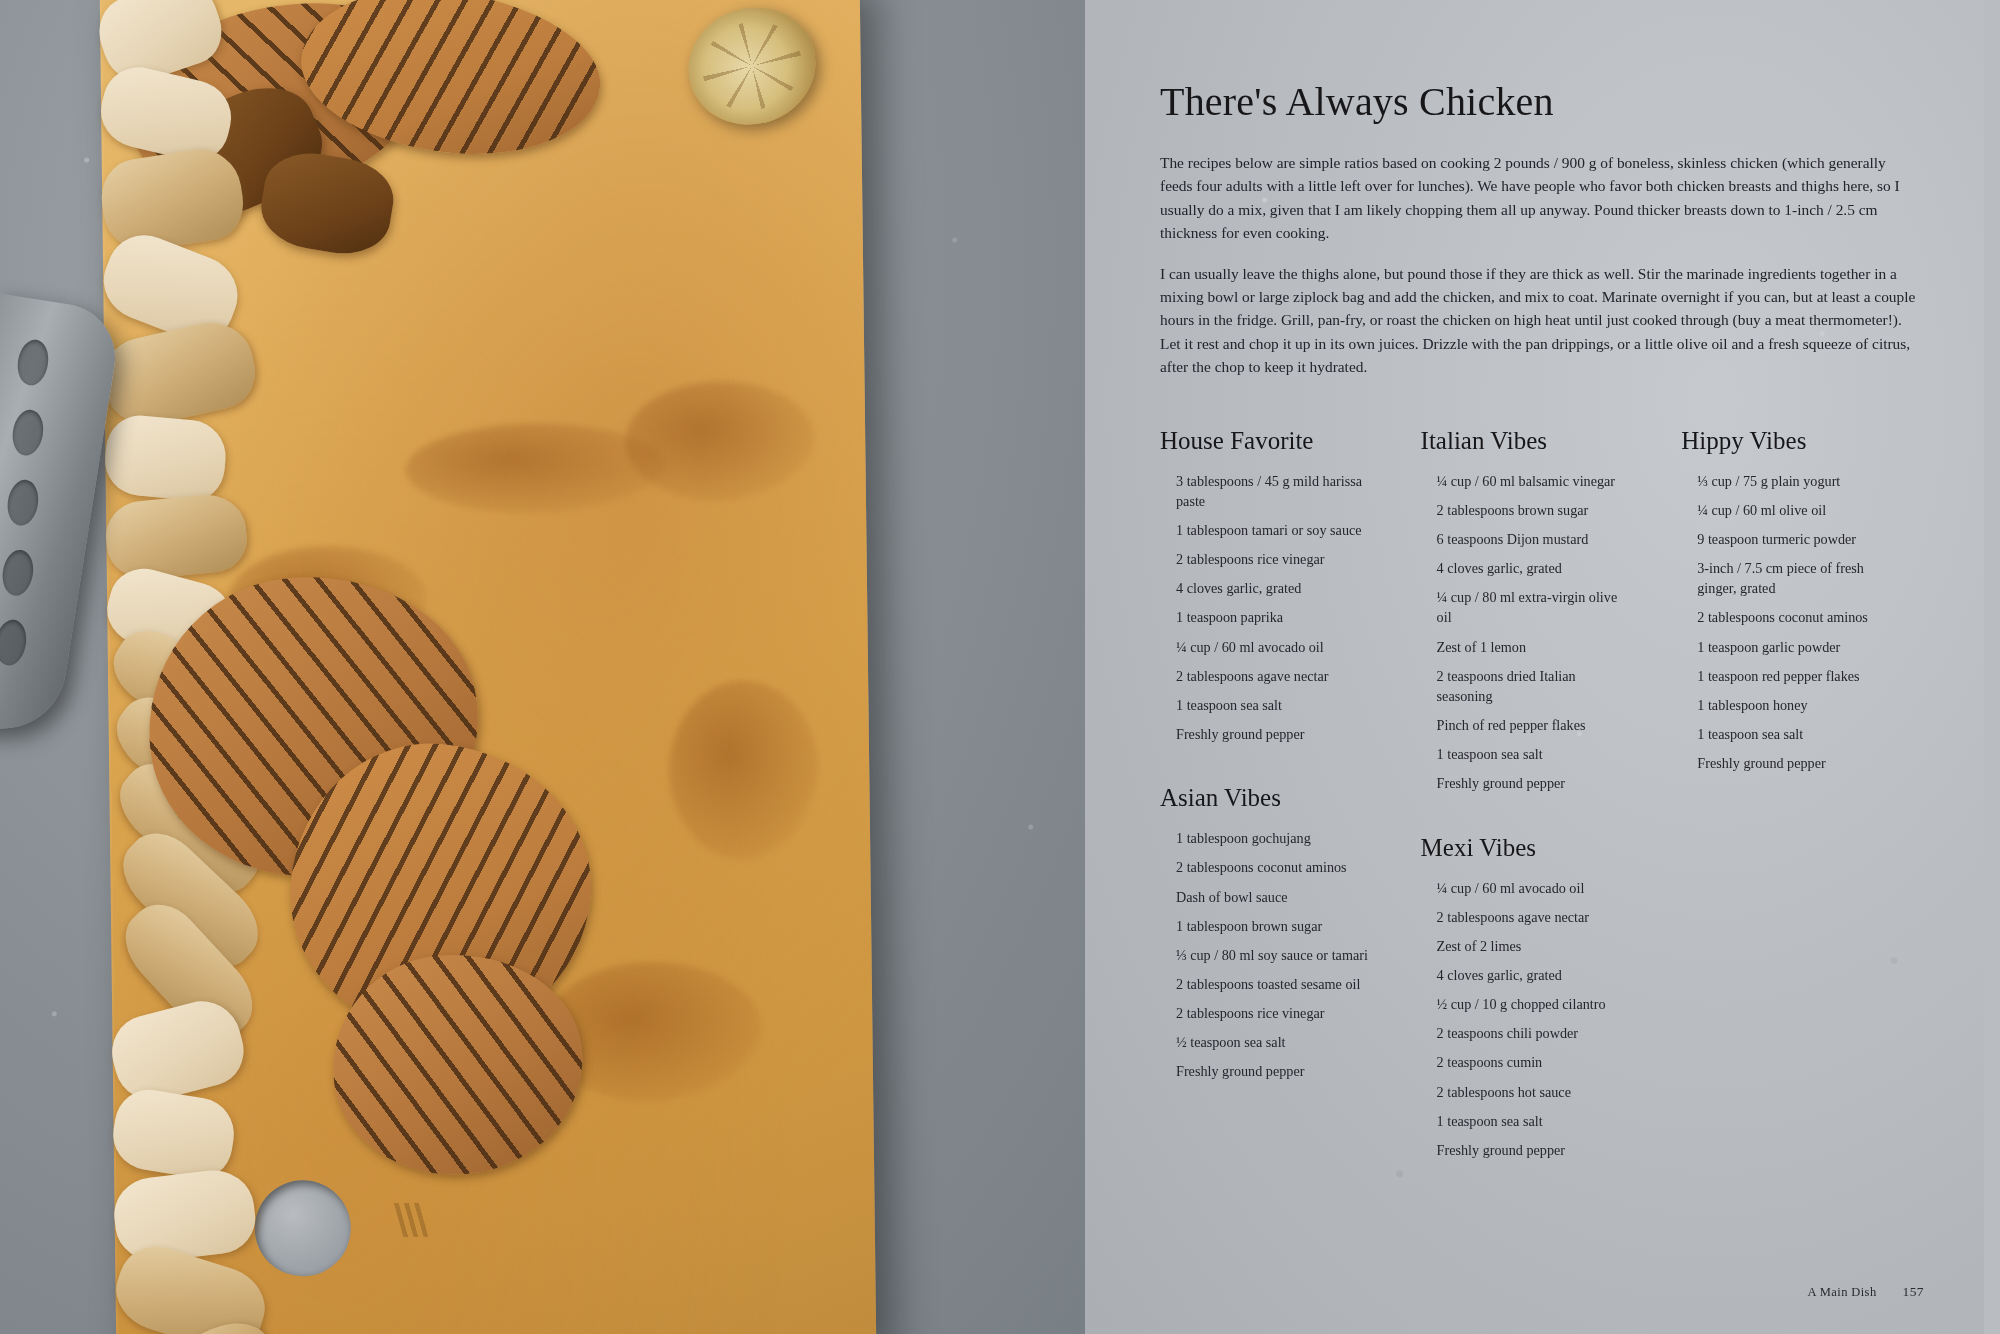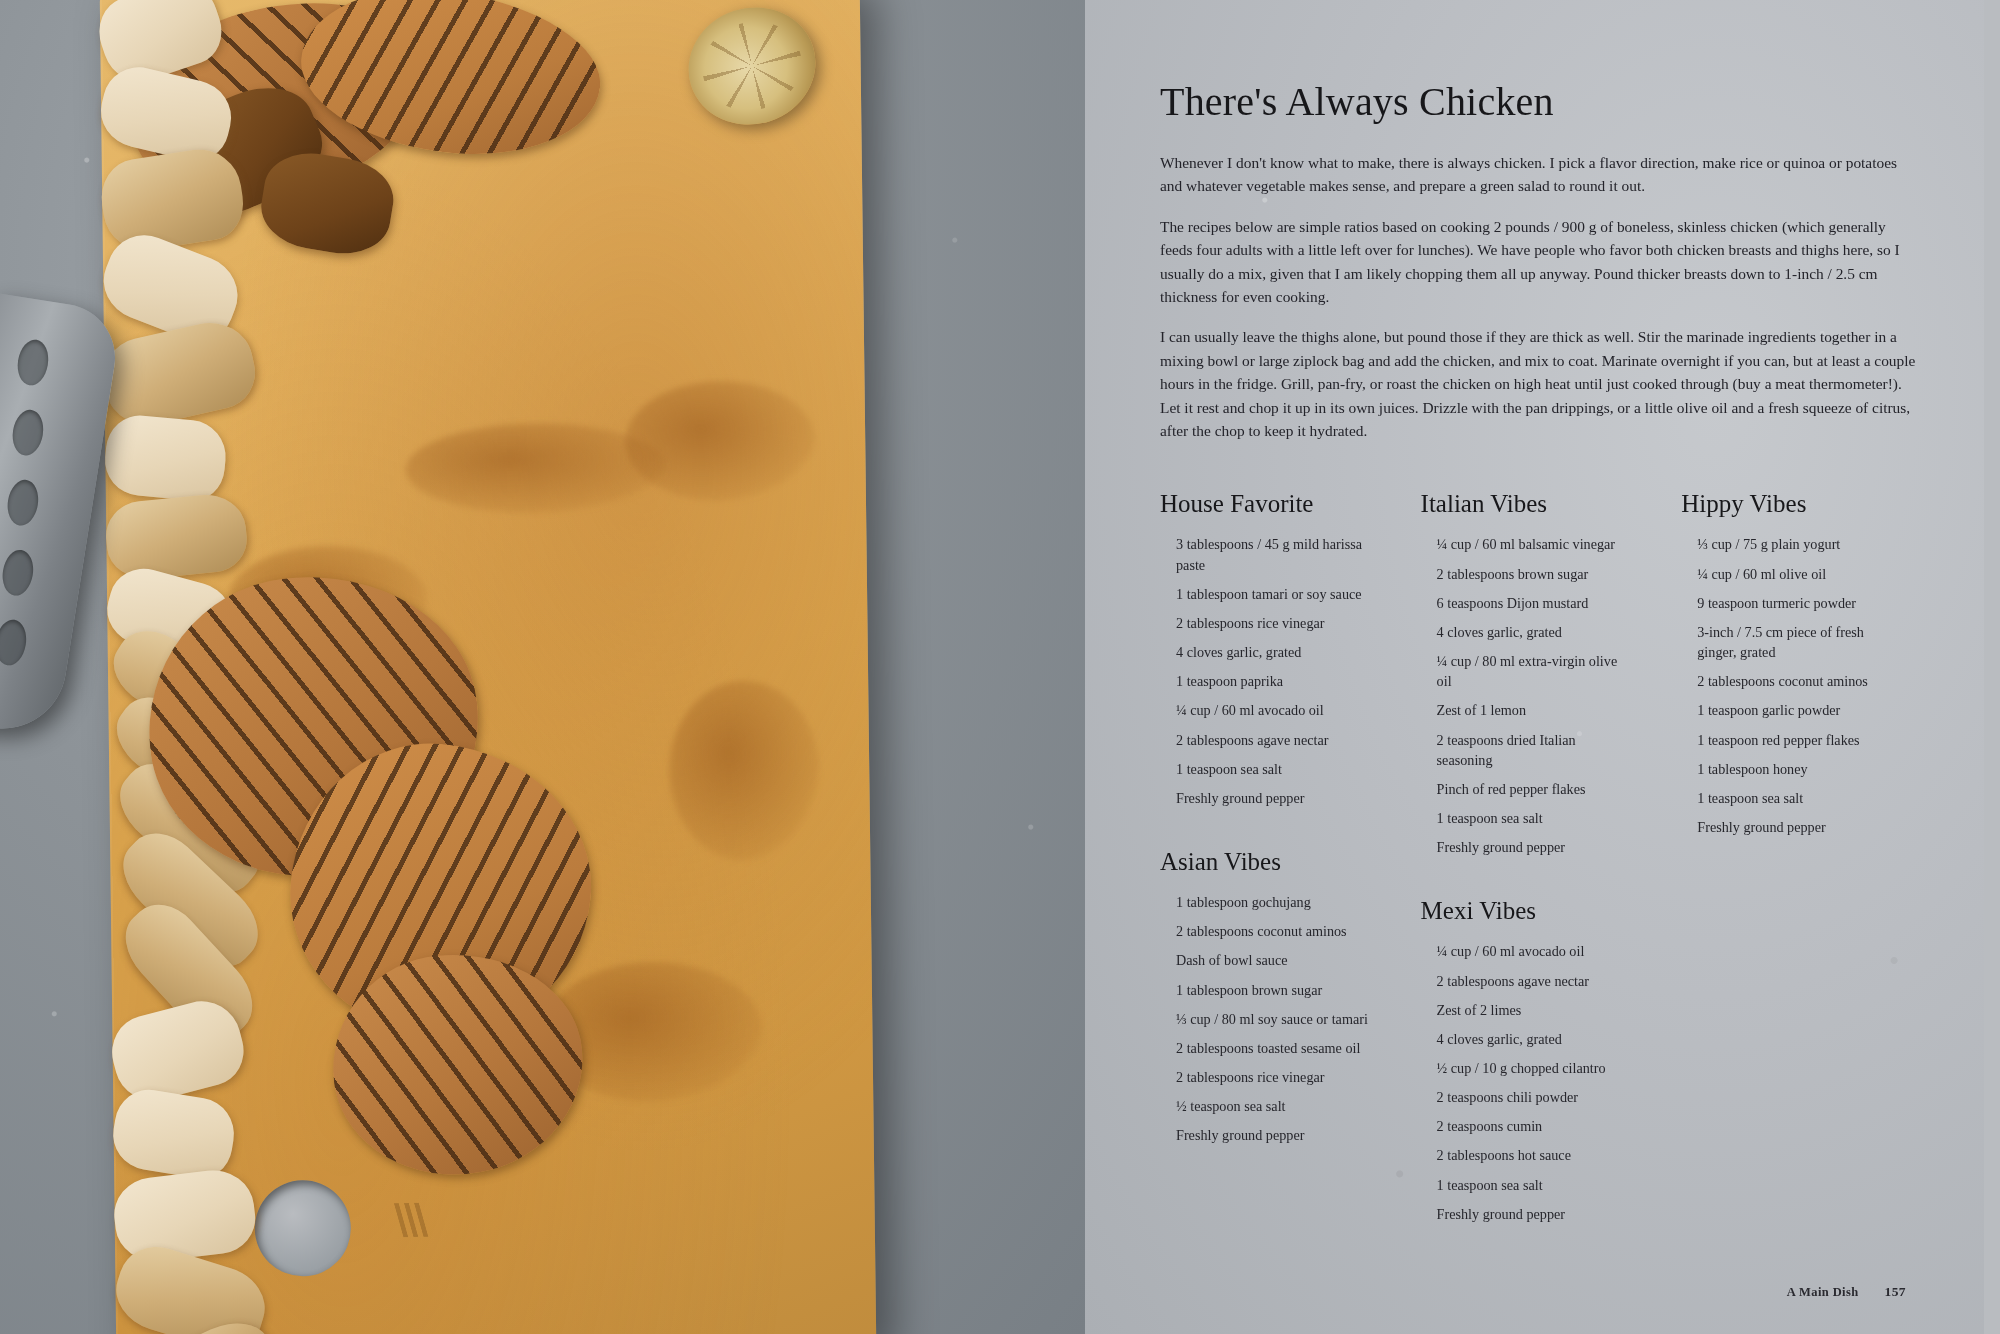--- a/index.html
+++ b/index.html
@@ -220,25 +220,24 @@
     margin: 16px; padding: 0;
   }
   ul.ing li {
     font-size: 14.2px;
     line-height: 1.42;
     margin-bottom: 9px;
     color: #26262c;
   }
   .footer {
     position: absolute;
-    right: 78px; bottom: 34px;
+    right: 60px; bottom: 34px;
     font-size: 12.5px;
     letter-spacing: .4px;
     color: #2a2a30;
-    font-weight: bold;
   }
   .footer .pg { margin-left: 26px; font-size: 13.5px; }
   .footer-row { display: flex; align-items: baseline; }
 </style>
 </head>
 <body>
 
 <div class="page">
 
   <div class="photo-page">
@@ -299,21 +298,20 @@
   </div>
 
   <div class="gutter"></div>
 
   <div class="text-page">
     <div class="speckle"></div>
 
     <div class="content">
       <h1 class="title">There's Always Chicken</h1>
 
-      <p class="intro">Whenever I don't know what to make, there is always chicken. I pick a flavor direction, make rice or quinoa or potatoes and whatever vegetable makes sense, and prepare a green salad to round it out.</p>
       <p class="intro">The recipes below are simple ratios based on cooking 2 pounds / 900 g of boneless, skinless chicken (which generally feeds four adults with a little left over for lunches). We have people who favor both chicken breasts and thighs here, so I usually do a mix, given that I am likely chopping them all up anyway. Pound thicker breasts down to 1-inch / 2.5 cm thickness for even cooking.</p>
       <p class="intro">I can usually leave the thighs alone, but pound those if they are thick as well. Stir the marinade ingredients together in a mixing bowl or large ziplock bag and add the chicken, and mix to coat. Marinate overnight if you can, but at least a couple hours in the fridge. Grill, pan-fry, or roast the chicken on high heat until just cooked through (buy a meat thermometer!). Let it rest and chop it up in its own juices. Drizzle with the pan drippings, or a little olive oil and a fresh squeeze of citrus, after the chop to keep it hydrated.</p>
 
       <div class="recipes">
 
         <div class="col">
           <div class="block">
             <h2 class="recipe-title">House Favorite</h2>
             <ul class="ing">
               <li>3 tablespoons / 45 g mild harissa paste</li>

